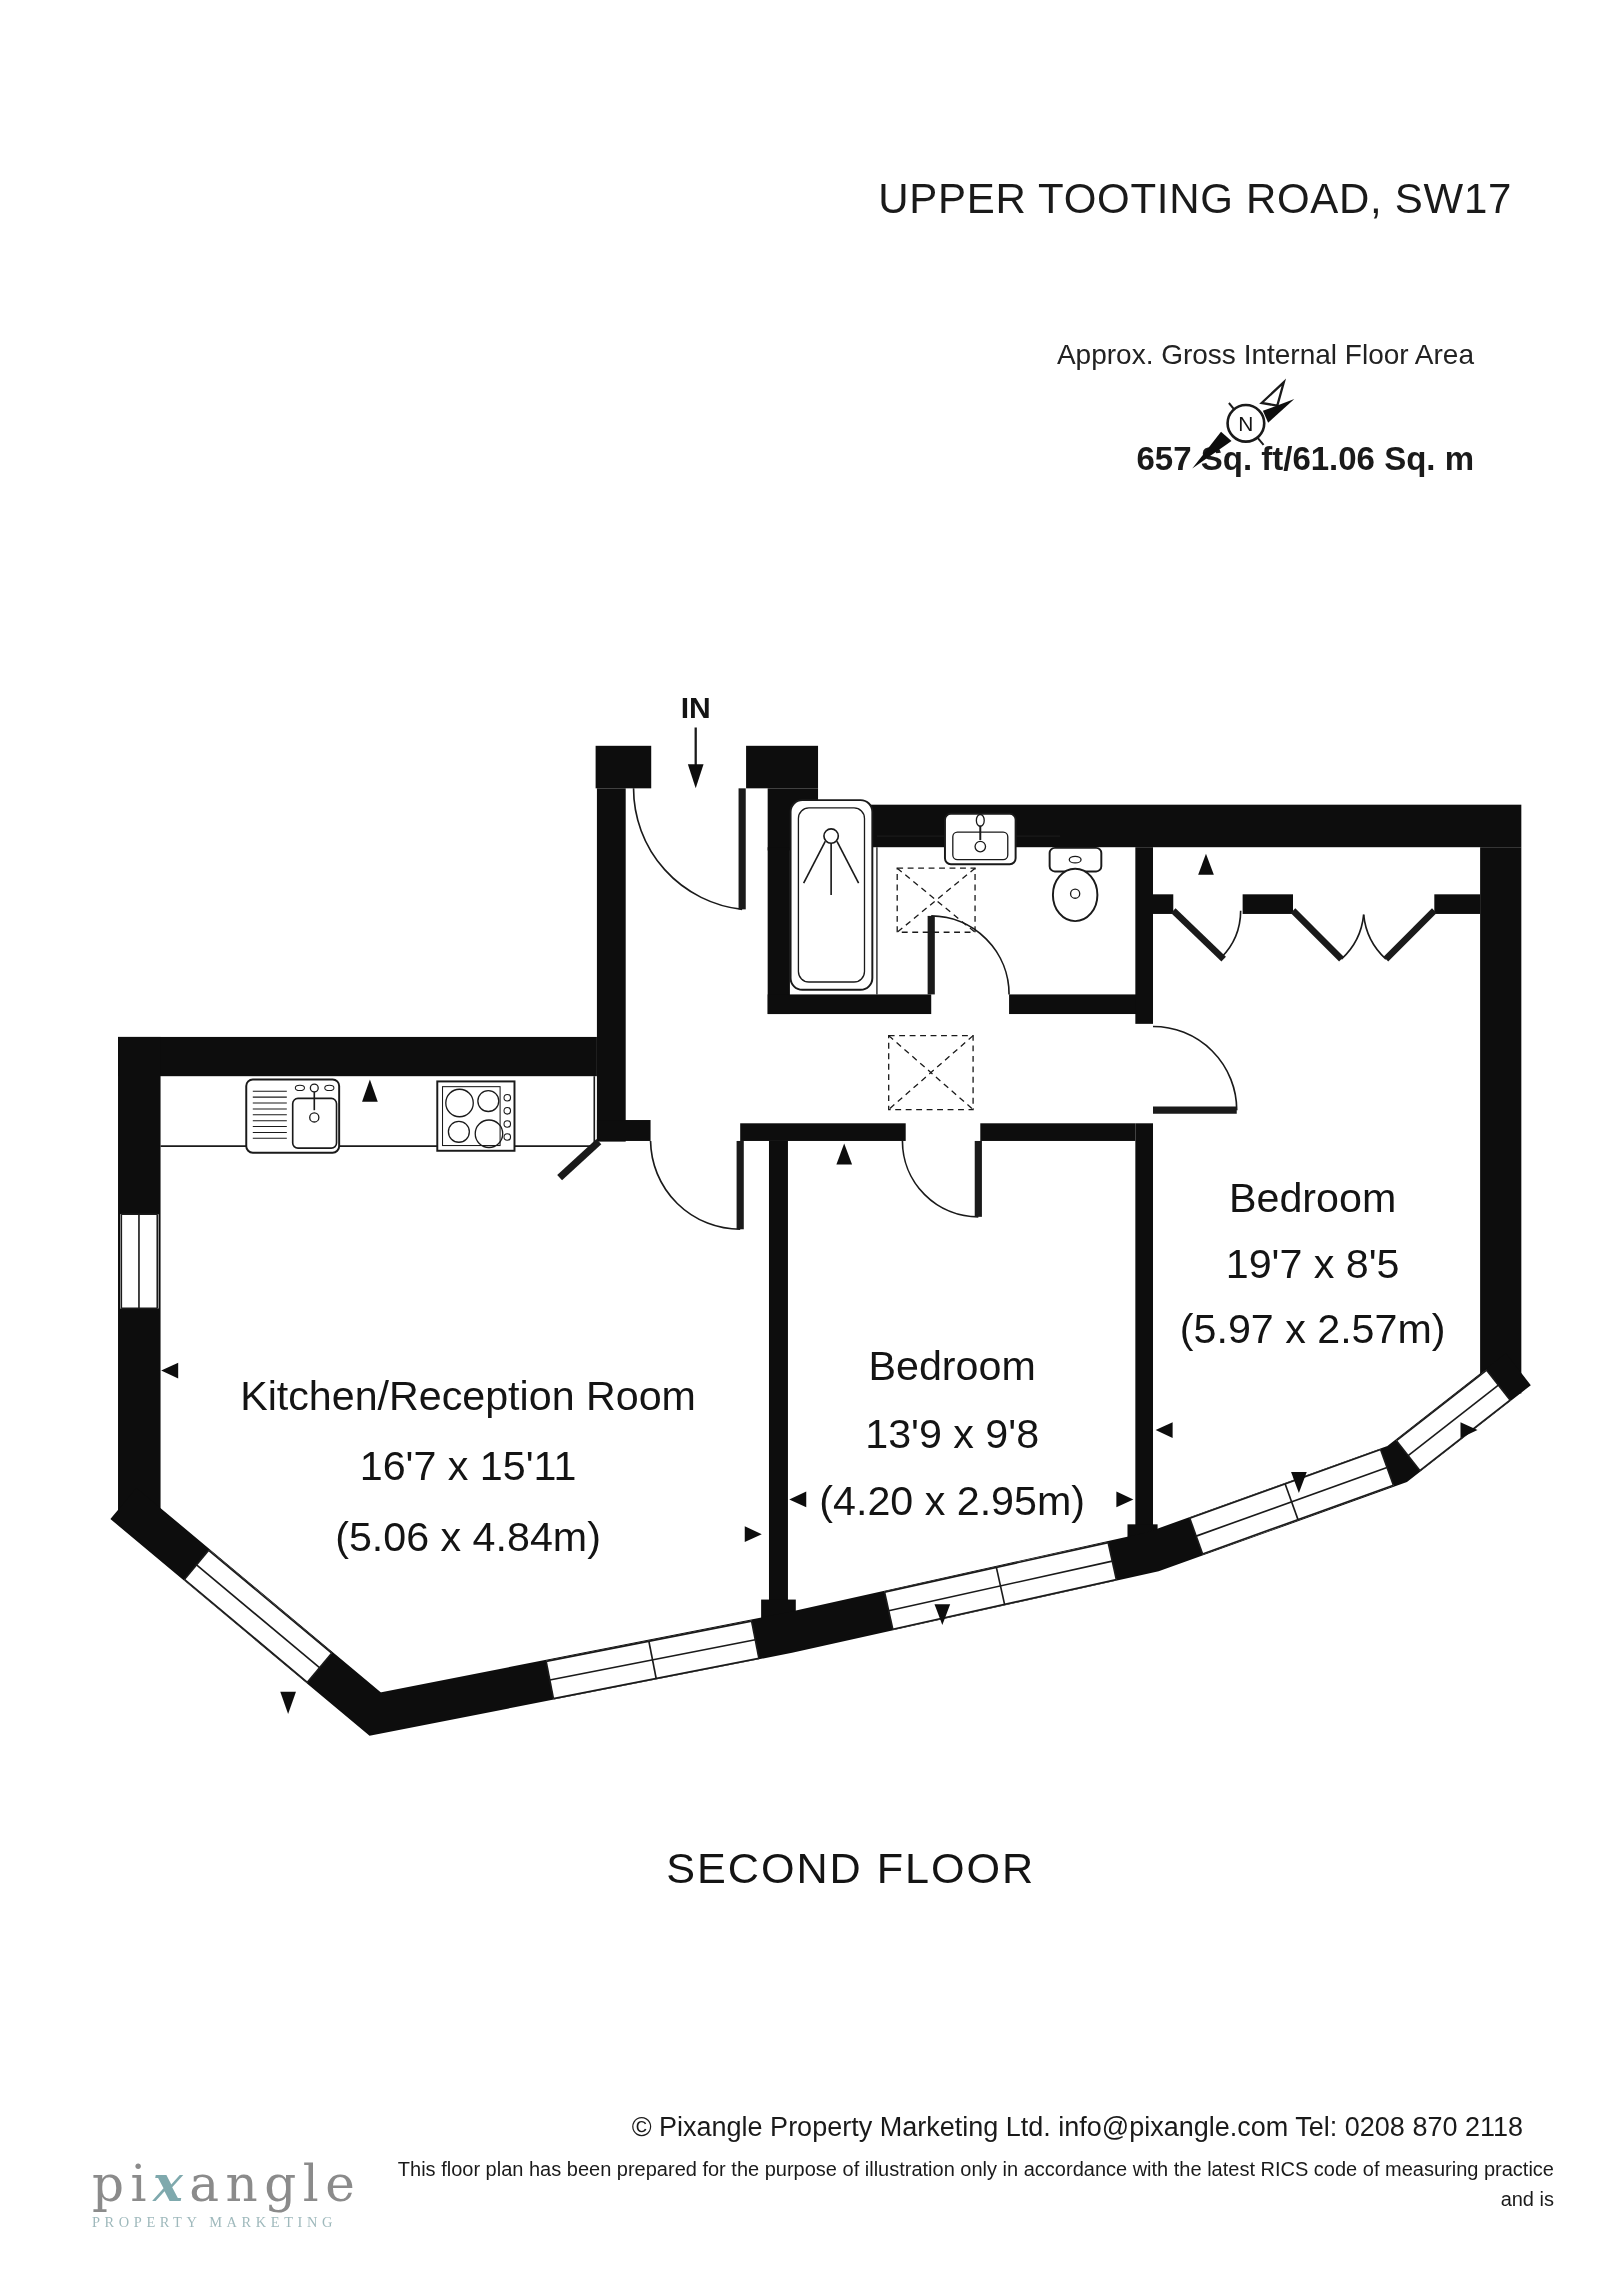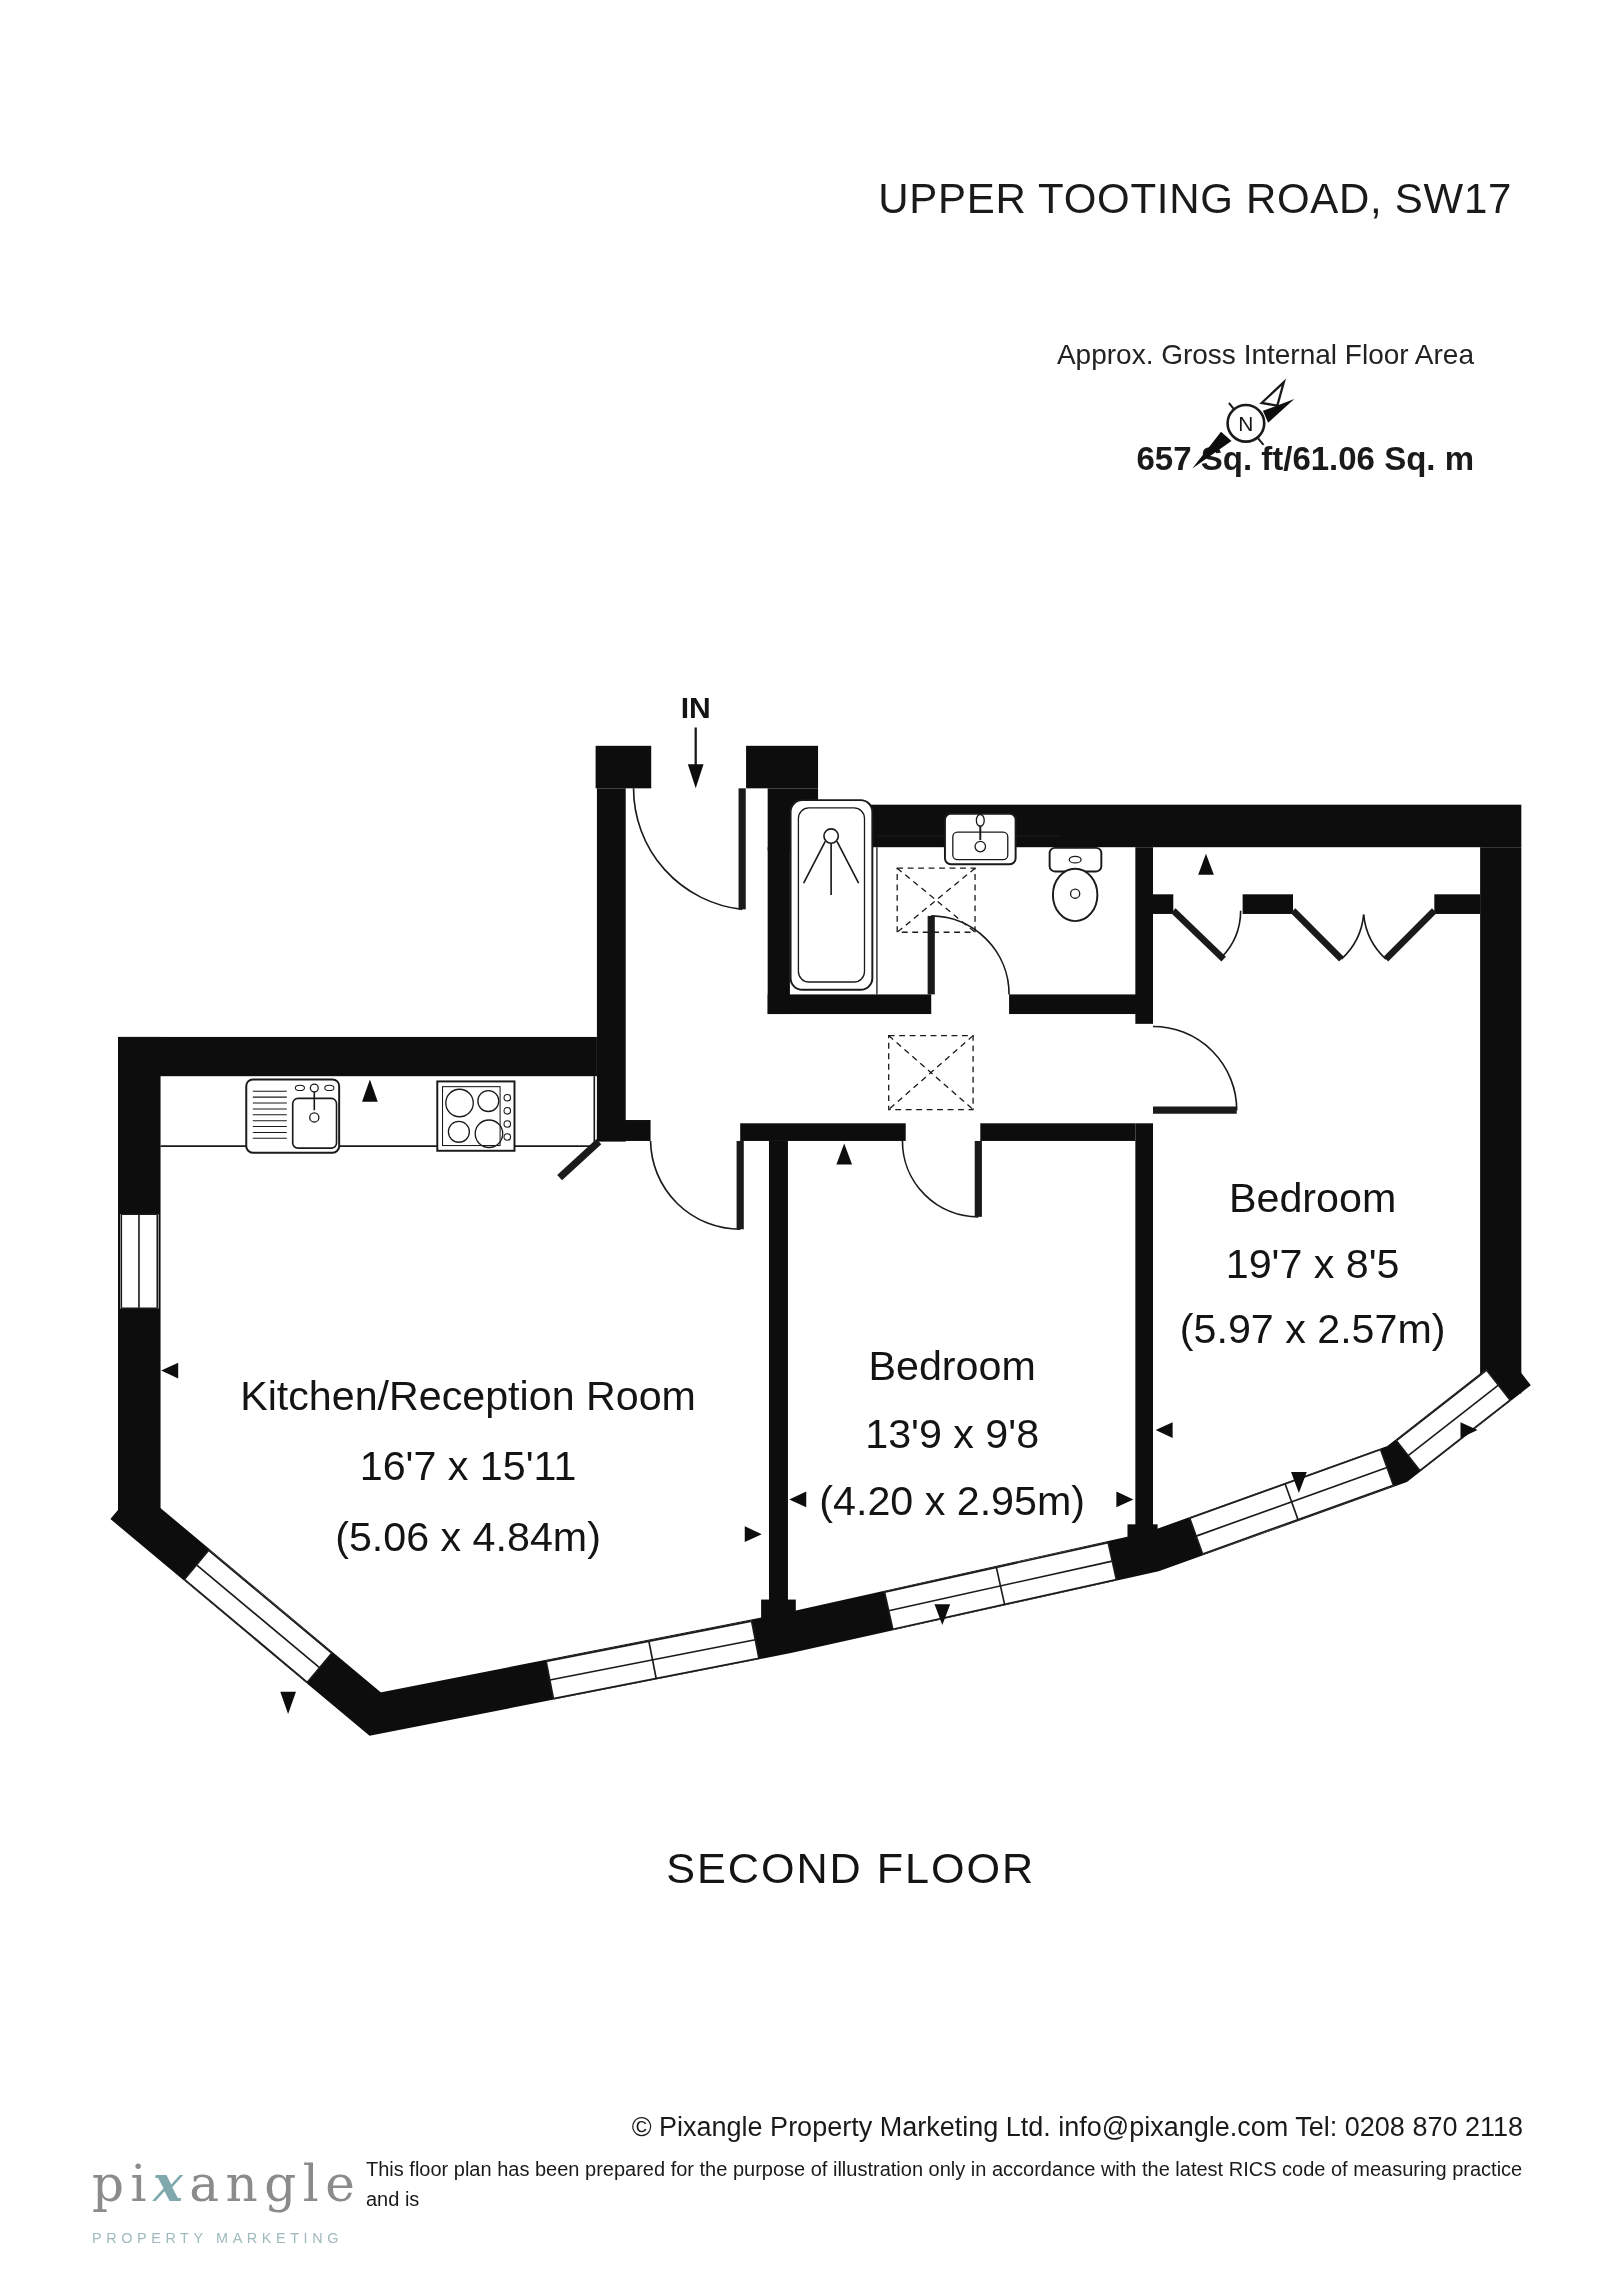--- a/index.html
+++ b/index.html
@@ -3,25 +3,25 @@
 <meta charset="utf-8">
 <style>
   html,body{margin:0;padding:0;background:#ffffff;}
   body{width:1623px;height:2295px;position:relative;font-family:"Liberation Sans",sans-serif;color:#1a1a1a;overflow:hidden;}
   .abs{position:absolute;}
   .hdr-title{top:175px;right:111px;font-size:42px;font-weight:normal;letter-spacing:0.7px;white-space:nowrap;}
   .hdr-sub{top:339px;right:149px;font-size:28px;color:#222;white-space:nowrap;}
   .hdr-area{top:440px;right:149px;font-size:33px;font-weight:bold;white-space:nowrap;}
   .floor-svg{left:0;top:0;width:1623px;height:2295px;}
   .copyright{top:2112px;right:100px;font-size:27px;white-space:nowrap;}
-  .disclaimer{top:2154px;left:366px;width:1188px;text-align:left;font-size:20px;line-height:30px;}
+  .disclaimer{top:2154px;left:366px;width:1188px;text-align:right;font-size:20px;line-height:30px;}
   .logo{top:2159px;left:92px;line-height:1;}
   .logo-word{font-family:"DejaVu Serif","Liberation Serif",serif;font-size:50px;letter-spacing:6.5px;color:#8b8b8b;}
   .logo-x{color:#7fa9ad;font-style:italic;font-weight:bold;}
-  .logo-tag{margin-top:22px;font-size:14.4px;letter-spacing:4.6px;color:#9fb9bc;font-family:Liberation Sans, sans-serif;}
+  .logo-tag{margin-top:6px;font-size:14.4px;letter-spacing:4.6px;color:#9fb9bc;font-family:Liberation Serif, serif;}
   svg text{font-family:"Liberation Sans",sans-serif;fill:#141414;}
   .roomname{font-size:63px;}
   .floorlbl{font-size:66px;letter-spacing:3px;}
   .inlbl{font-size:46px;font-weight:bold;}
   .nlbl{font-size:32px;}
 </style>
 </head>
 <body>
 
 <div class="abs hdr-title">UPPER TOOTING ROAD, SW17</div>

